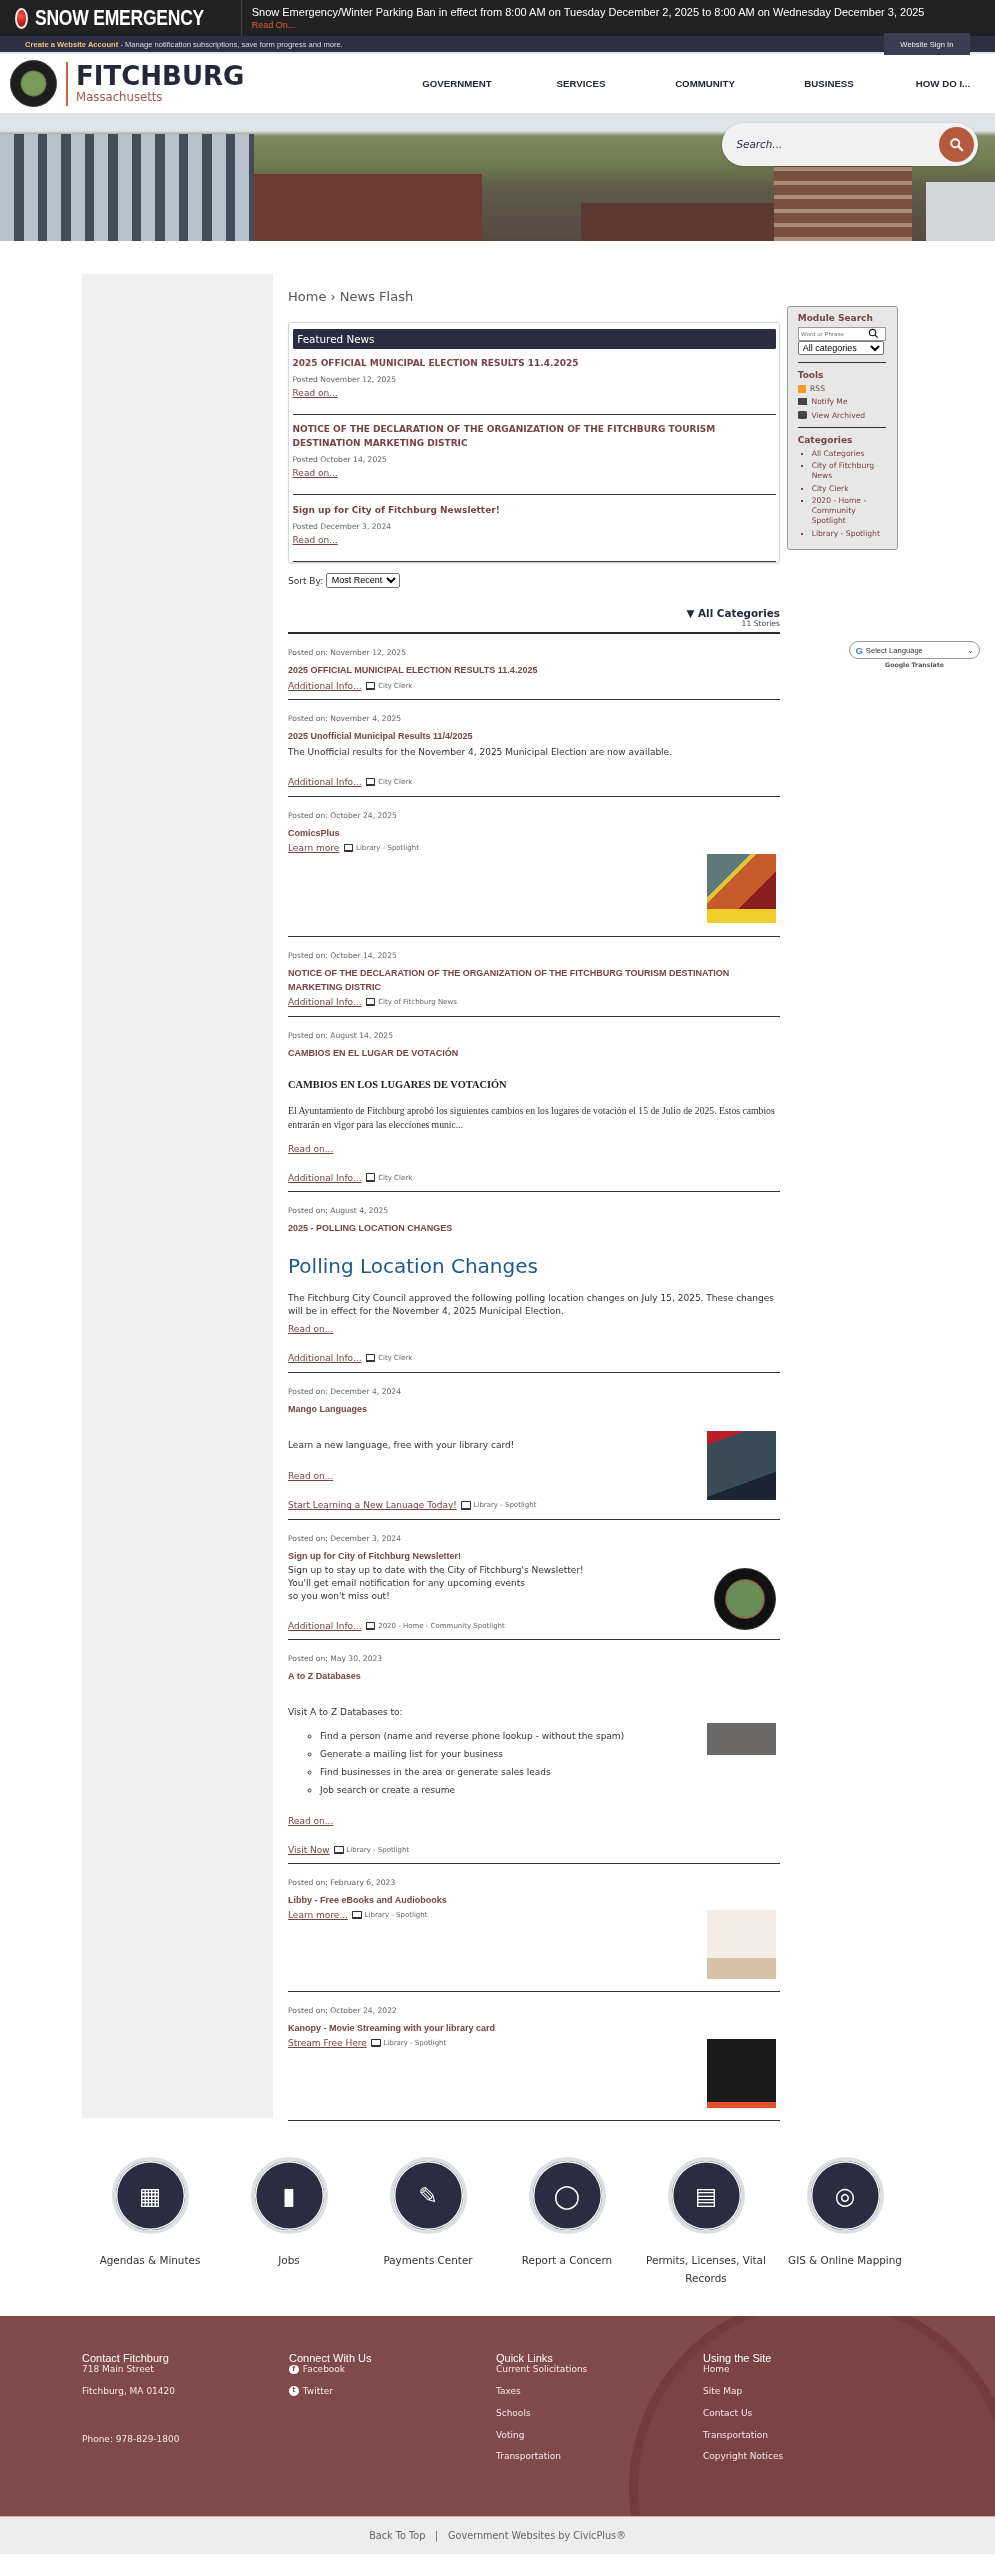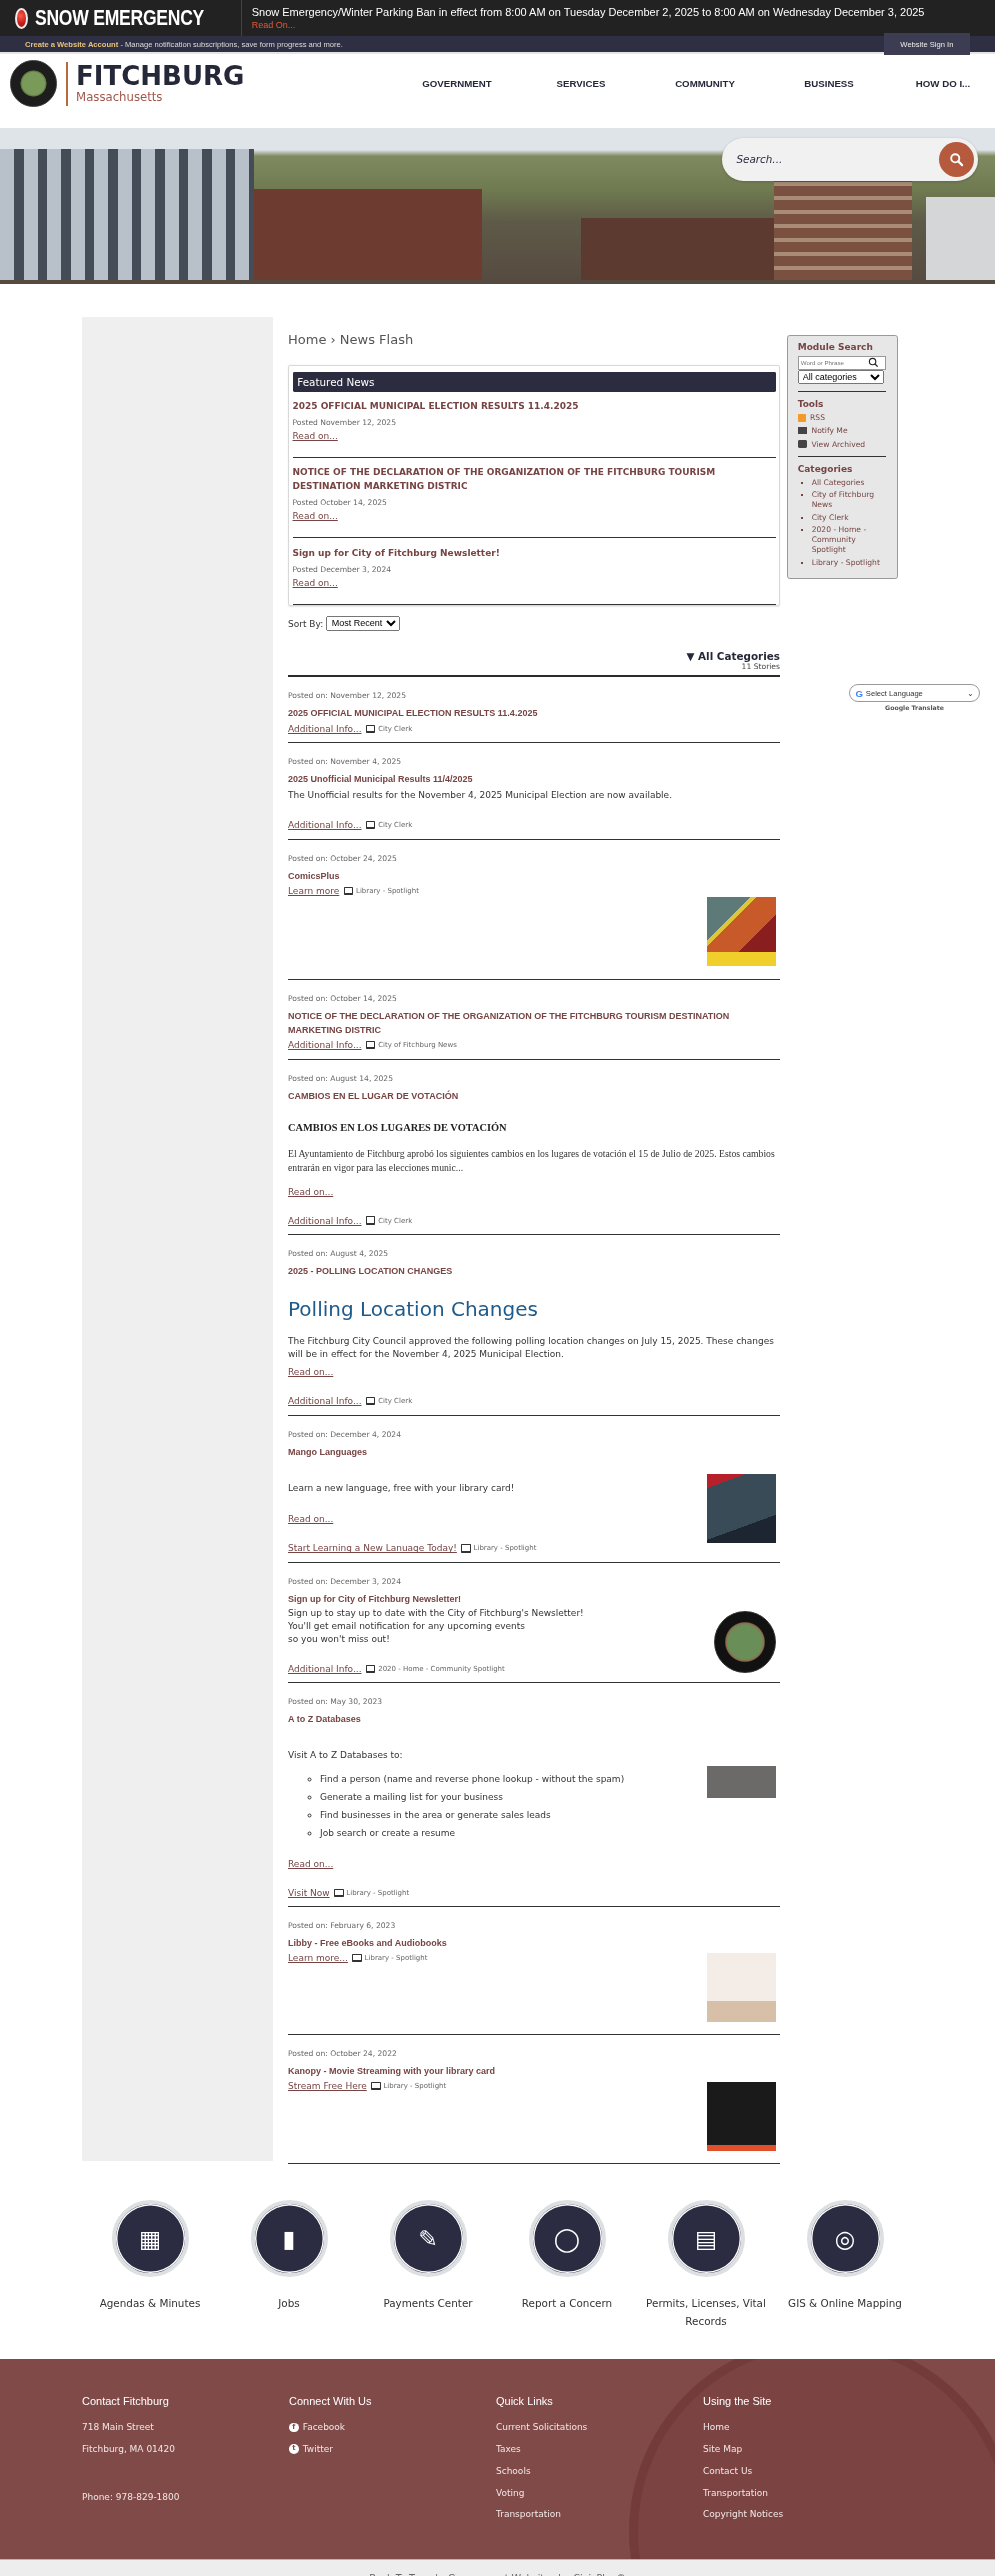--- a/index.html
+++ b/index.html
@@ -24,21 +24,21 @@
     .header { height: 61px; display: flex; align-items: center; padding-left: 9.7px; border-top: 2.8px solid #e4e4e4; }
     .seal { width: 47px; height: 47px; border-radius: 50%; background: radial-gradient(circle, #7a9a5a 0 35%, #5b6e3e 40%, #1d1d1d 42%, #1d1d1d 100%); border: 1.4px solid #333; }
     .logo-divider { width: 1.4px; height: 44px; background: #b86a3e; margin: 0 8.3px 0 9.7px; }
     .logo-name { font-family: "DejaVu Sans", sans-serif; font-weight: bold; font-size: 26px; color: #252838; line-height: 1; letter-spacing: 0px; }
     .logo-sub { font-size: 11.7px; color: #a0564a; margin-top: 1.4px; }
     .nav { display: flex; margin-left: auto; margin-right: 0; }
     .nav-item { font-family: "Liberation Sans", sans-serif; font-weight: bold; font-size: 9.7px; color: #252838; width: 124px; text-align: center; }
     .nav-item:last-child { width: 104px; }
 
     
-    .hero { height: 156px; position: relative; overflow: hidden; background: linear-gradient(180deg, #dfe4e9 0%, #dfe4e9 14%, #7f8a61 18%, #6f7a50 40%, #5e5a48 60%, #564a40 100%); margin-top: 15px; }
+    .hero { height: 128px; position: relative; overflow: hidden; background: linear-gradient(180deg, #dfe4e9 0%, #dfe4e9 14%, #7f8a61 18%, #6f7a50 40%, #5e5a48 60%, #564a40 100%); }
     .hero .bldg1 { position: absolute; left: 0; top: 21px; width: 254px; height: 131px; background: repeating-linear-gradient(90deg, #b8c1ca 0 14px, #444c57 14px 23.5px); }
     .hero .bldg2 { position: absolute; left: 254px; top: 61px; width: 228px; height: 91px; background: #6d3b30; }
     .hero .bldg3 { position: absolute; left: 774px; top: 41px; width: 138px; height: 111px; background: repeating-linear-gradient(0deg, #7a5040 0 9.7px, #a88c75 9.7px 14px); }
     .hero .bldg4 { position: absolute; left: 581px; top: 90px; width: 290px; height: 62px; background: #5d3a30; }
     .hero .bldg5 { position: absolute; left: 926px; top: 69px; width: 69px; height: 83px; background: #d4d6d8; }
     .hero-search { position: absolute; right: 16.6px; top: 9.7px; width: 256px; height: 43px; background: #f1f1f2; border-radius: 21.4px; display: flex; align-items: center; padding-left: 14px; box-shadow: 0 0.7px 2.8px rgba(0,0,0,.2); }
     .hero-search input { border: none; background: transparent; font-size: 10.4px; font-style: italic; color: #333; outline: none; width: 180px; font-family: "DejaVu Sans", sans-serif; }
     .hero-search input::placeholder { color: #2b2c3e; }
     .hero-search-btn { position: absolute; right: 4.1px; top: 4.1px; width: 35px; height: 35px; border-radius: 50%; background: #b55a3c; display: flex; align-items: center; justify-content: center; }
 
@@ -107,21 +107,21 @@
     
     .quick { display: flex; justify-content: center; padding: 0 0 0 0; margin-top: 36px; height: 159px; }
     .quick-item { width: 139px; text-align: center; }
     .quick-circle { width: 77px; height: 77px; border-radius: 50%; background: #2b2c42; margin: 0 auto; border: 4.1px solid #dde0e2; box-shadow: 0 0 0 1.4px #fff inset; display: flex; align-items: center; justify-content: center; color: #fff; font-size: 23.5px; }
     .quick-label { font-size: 10.4px; color: #333; margin-top: 18px; line-height: 1.7; }
 
     
     .footer { background: #7f4a48; height: 200px; position: relative; overflow: hidden; padding: 36px 0 0 82px; display: flex; }
     .footer-seal { position: absolute; left: 629px; top: -21px; width: 387px; height: 387px; border-radius: 50%; border: 9.7px solid rgba(110,55,53,.55); background: rgba(120,62,60,.5); }
     .foot-col { width: 207px; position: relative; z-index: 1; }
-    .foot-h { color: #fff; font-size: 11px; font-family: "Liberation Sans", sans-serif; margin-bottom: 15px; }
+    .foot-h { color: #fff; font-size: 11px; font-family: "Liberation Sans", sans-serif; }
     .foot-line { color: #f2e7e6; font-size: 9px; margin-bottom: 11.7px; }
     .foot-line a { text-decoration: none; color: #f2e7e6; }
     .foot-social { display: flex; align-items: center; gap: 4.1px; }
     .soc-dot { width: 9.7px; height: 9.7px; border-radius: 50%; background: #fff; color: #7f4a48; font-size: 7px; font-weight: bold; text-align: center; line-height: 9.7px; }
 
     .bottom { background: #ededed; height: 38px; border-top: 1.4px solid #d9a8a4; display: flex; align-items: center; justify-content: center; font-size: 9.7px; color: #666; gap: 9.7px; }
     .bottom a { text-decoration: none; color: #666; }
   </style>
 </head>
 <body>
@@ -346,21 +346,21 @@
       <div class="story-title">Kanopy - Movie Streaming with your library card</div>
       <div class="meta" style="margin-top:1.4px">
           <a href="#">Stream Free Here</a>
           <span class="book-icon"></span>
           <span class="meta-cat">Library - Spotlight</span>
         </div>
       <div class="thumb thumb-kanopy" style="top:47px"></div>
     </div>
   </div>
 
-  <div class="module" style="top:51px">
+  <div class="module" style="top:65px">
     <h3>Module Search</h3>
     <div class="mod-input">
       <input type="text" placeholder="Word or Phrase" style="">
       <svg width="11" height="11" viewBox="0 0 24 24">
           <circle cx="10" cy="10" r="7" fill="none" stroke="#222" stroke-width="2.5"></circle>
           <line x1="15" y1="15" x2="21" y2="21" stroke="#222" stroke-width="3"></line>
         </svg>
     </div>
     <select class="mod-select"><option>All categories</option></select>
     <div class="mod-hr"></div>

